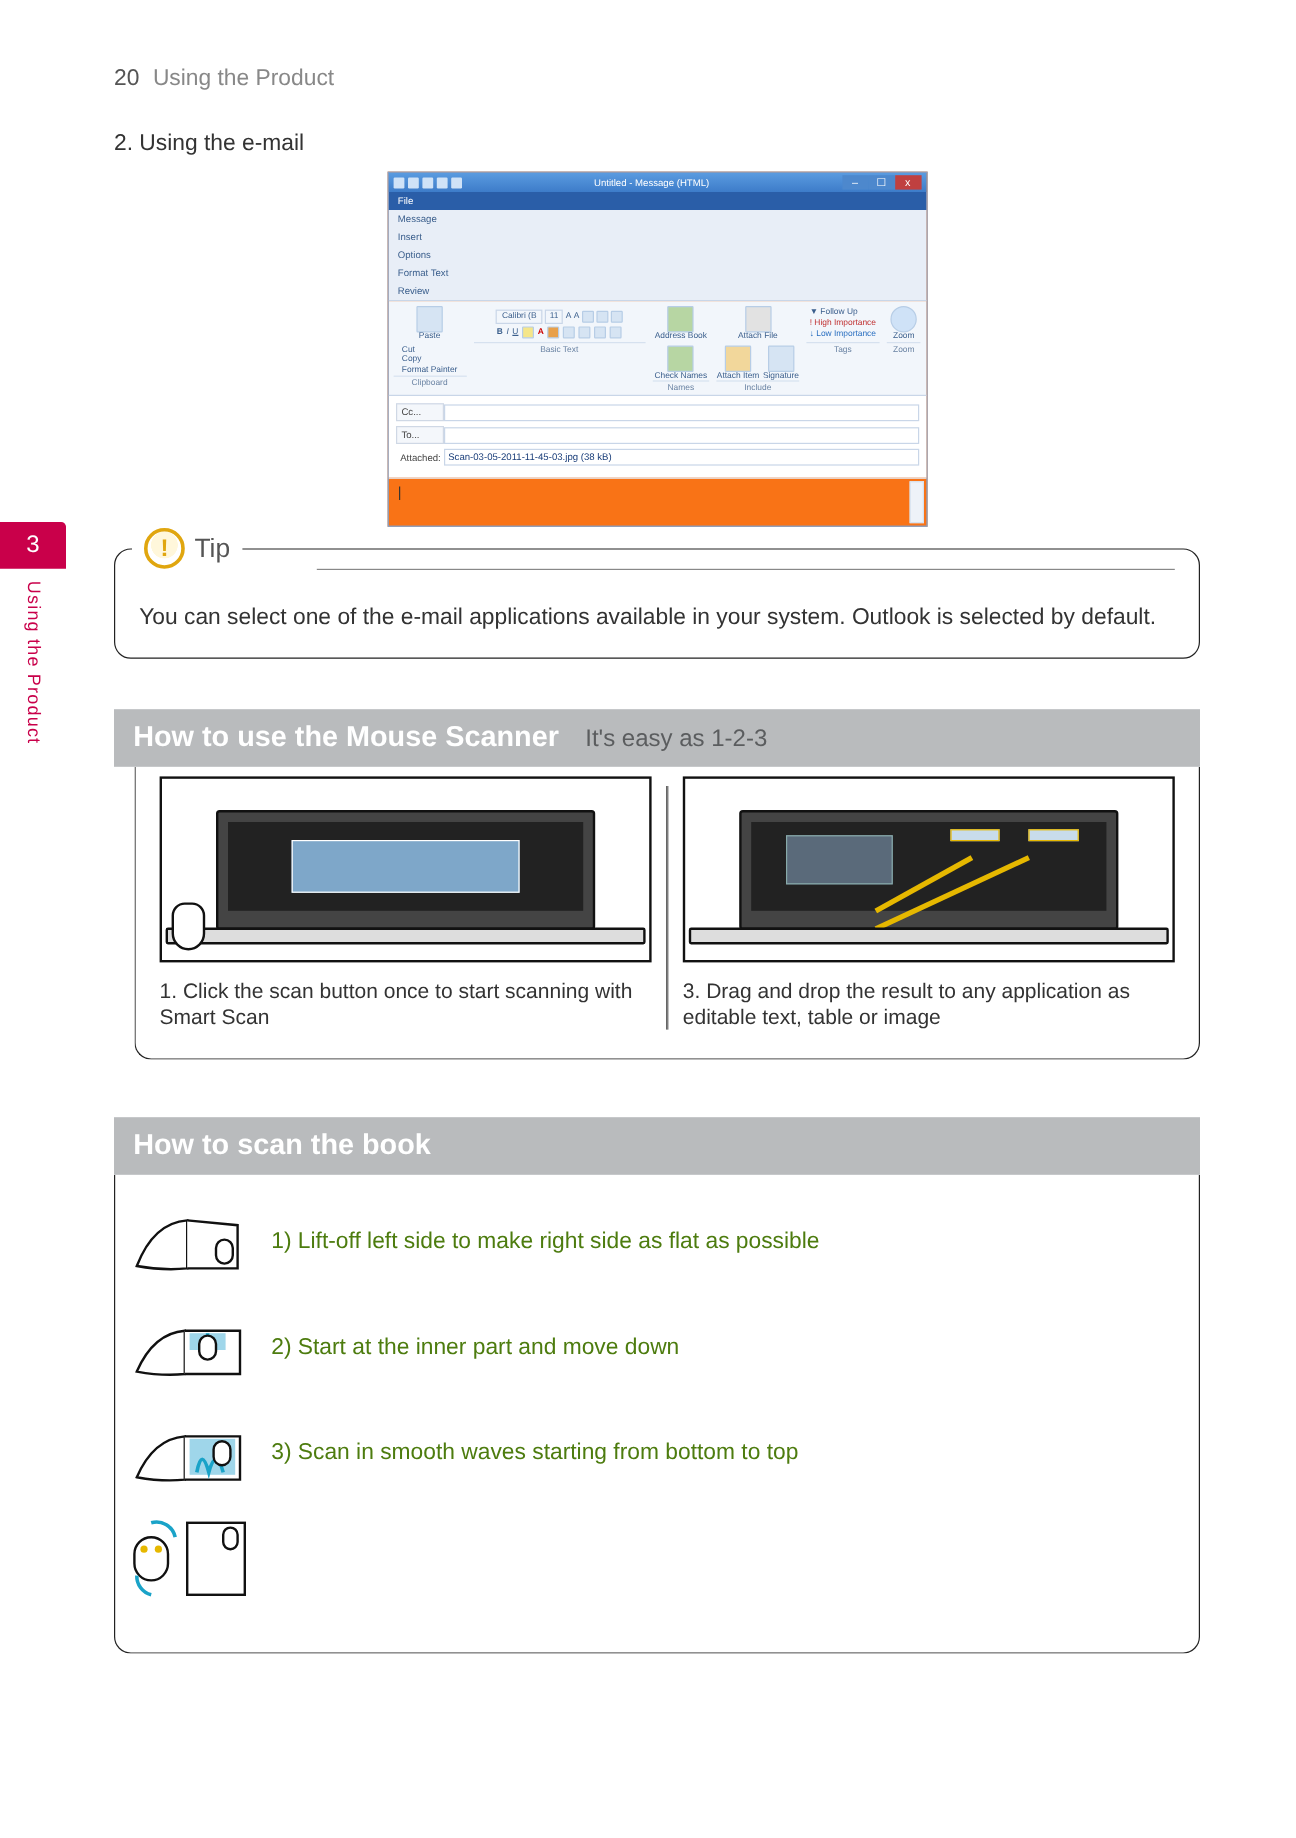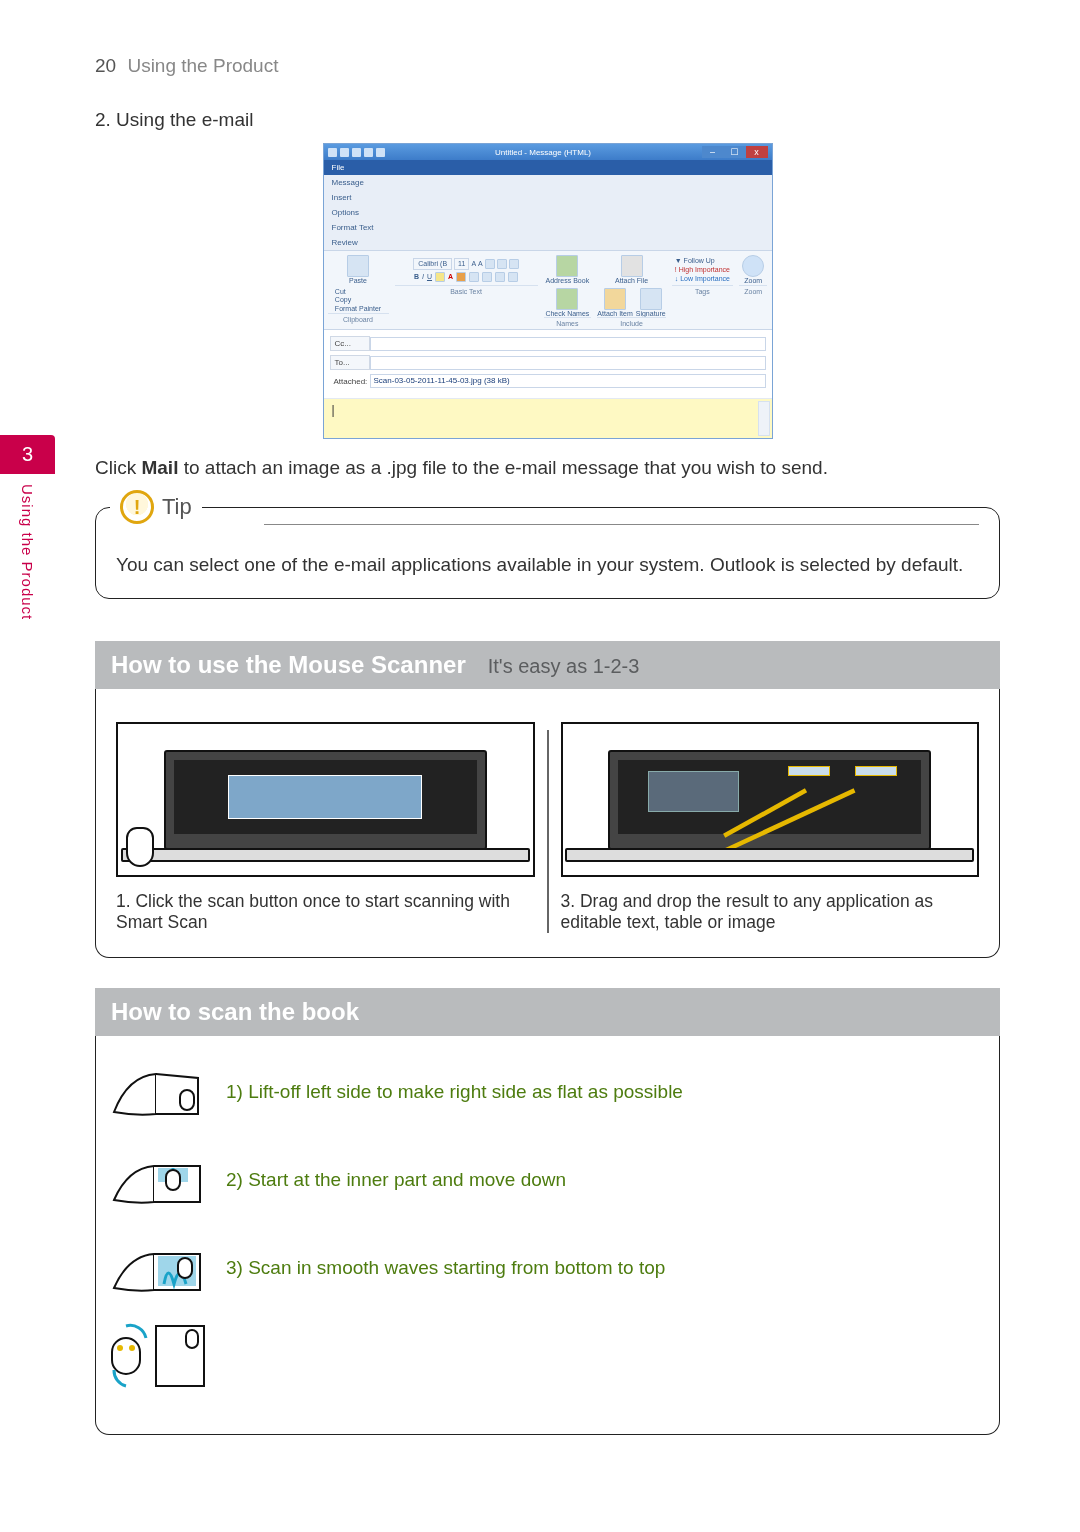--- a/index.html
+++ b/index.html
@@ -24,21 +24,21 @@
     font-size: 19px;
     color: #333;
     margin-bottom: 12px;
   }
   
   .outlook {
     width: 450px;
     margin: 0 auto 18px auto;
     border: 1px solid #7aa4d6;
     font-size: 8px;
-    background: #fef9c3;
+    background: #f97316;
   }
   .ol-title {
     background: linear-gradient(#5a9be0, #3d7cc9);
     height: 16px;
     display:flex;
     align-items:center;
     justify-content:space-between;
     padding: 0 4px;
     color:#fff;
   }
@@ -136,21 +136,22 @@
   }
   .section-bar .h { color:#fff; font-size:24px; font-weight:700;}
   .section-bar .sub { color:#5b5d5f; font-size:20px;}
   
   .steps-frame {
     border-left:1.5px solid #222;
     border-right:1.5px solid #222;
     border-bottom:1.5px solid #222;
     border-bottom-left-radius:14px;
     border-bottom-right-radius:14px;
-    padding:33px 8px 24px 8px;
+    padding:8px 8px 24px 8px;
+    margin-left:17px;
   }
   .steps-row {
     display:flex;
     gap:0;
   }
   .step-col {
     flex:1;
     padding:0 12px;
     display:flex;
     flex-direction:column;
@@ -173,21 +174,21 @@
   }
   .laptop::after{content:"";position:absolute;left:-14%;right:-14%;bottom:-14px;height:10px;background:#ddd;border:2px solid #111;border-radius:2px;}
   .laptop .scr { position:absolute; inset:8px 8px 14px 8px; background:#222; display:flex;align-items:center;justify-content:center;}
   .laptop .scr .win { width:64%;height:60%;background:#7ea7c9;border:1px solid #fff;}
   .mouse-ico {
     position:absolute; width:28px;height:40px;border:2px solid #111;border-radius:14px 14px 18px 18px;background:#fff;
   }
   .step-txt { font-size:17.5px; color:#333; margin-top:14px; width:100%;}
   .step-col.third .step-txt { font-family: Arial; }
   
-  .book-section .section-bar { margin-top:30px;}
+  .book-section .section-bar { margin-top:48px;}
   .book-frame {
     border-left:1.5px solid #222;
     border-right:1.5px solid #222;
     border-bottom:1.5px solid #222;
     border-bottom-left-radius:14px;
     border-bottom-right-radius:14px;
     padding:20px 18px 26px 12px;
   }
   .brow { display:flex; align-items:center; gap:18px; margin-bottom:16px;}
   .bicon {
@@ -336,23 +337,20 @@
           <div class="inp"></div>
         </div>
       <div class="fld">
           <div class="lbl">Attached:</div>
           <div class="inp"><span style="color:#1a3e7a">Scan-03-05-2011-11-45-03.jpg (38 kB)</span></div>
         </div>
     </div>
     <div class="ol-body"><span>|</span></div>
   </div>
 
-  <div class="body-text">
-    <span>Click </span><b>Mail</b><span> to attach an image as a .jpg file to the e-mail message that you wish to send.</span>
-  </div>
 
   <div class="tip-box">
     <div class="tip-head">
       <div class="bulb">!</div>
       <div class="lbl">Tip</div>
     </div>
     <div class="overline"></div>
     <div class="tip-txt">You can select one of the e-mail applications available in your system. Outlook is selected by default.</div>
   </div>
 

